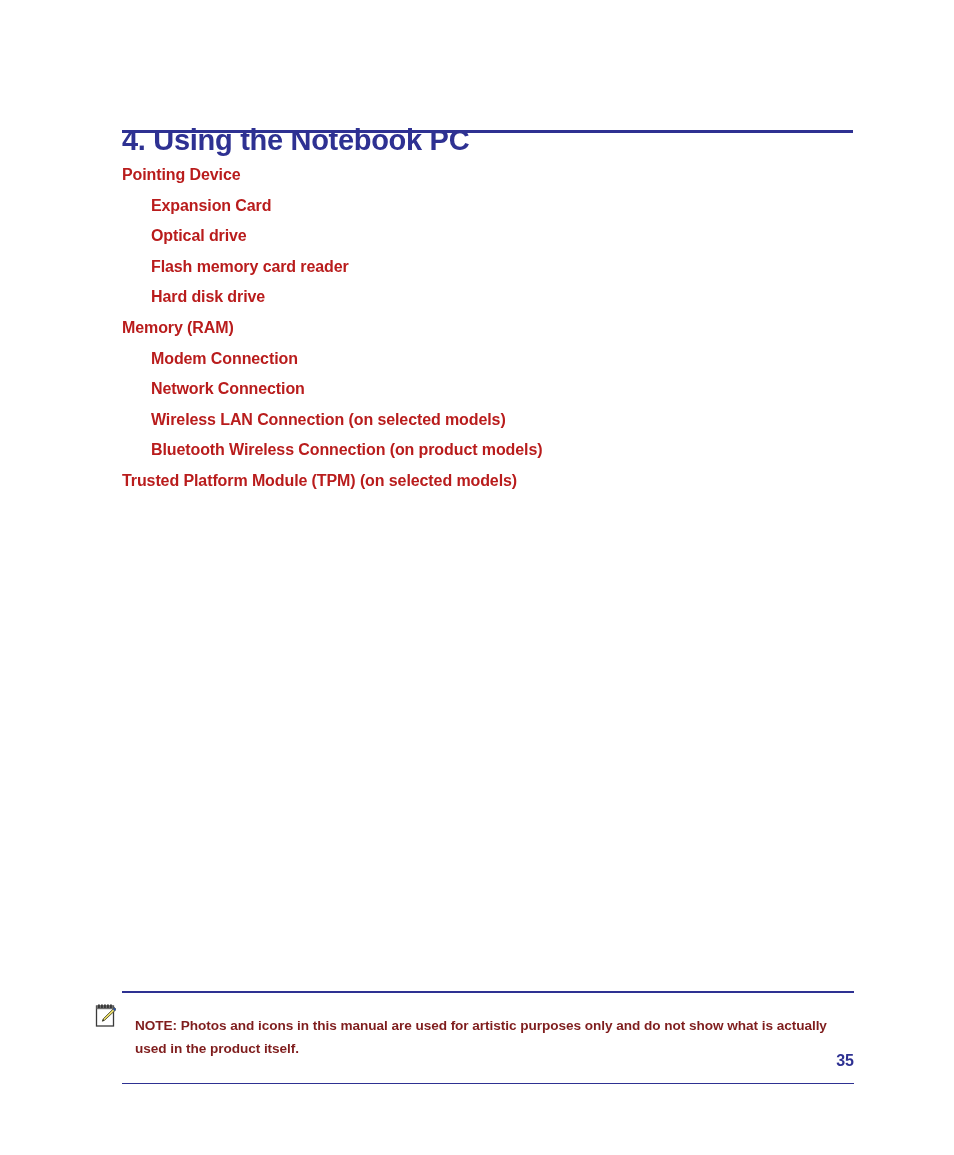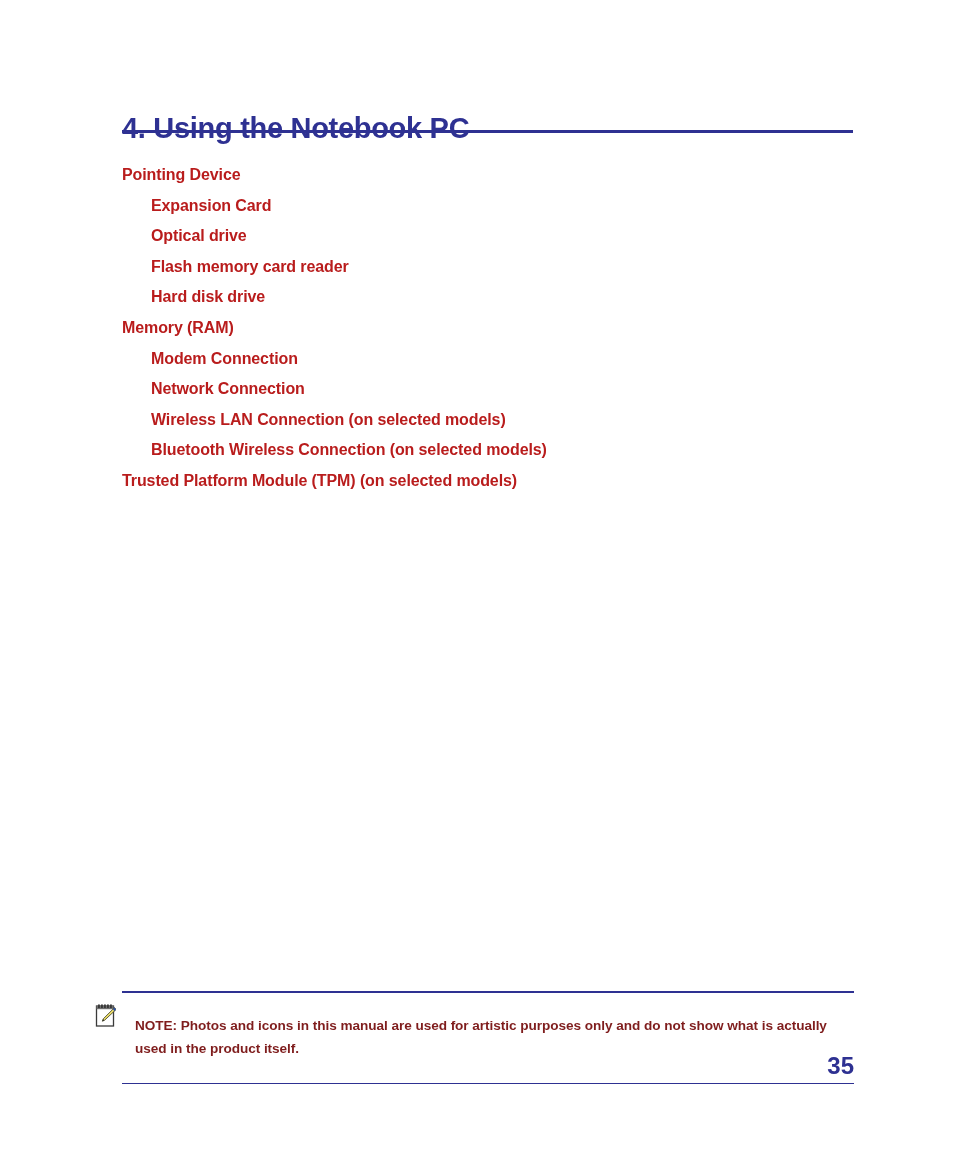--- a/index.html
+++ b/index.html
@@ -20,21 +20,21 @@
     width: 954px;
     height: 1155px;
     background: #ffffff;
     overflow: hidden;
   }
 
   
   .chapter-heading {
     position: absolute;
     left: 122px;
-    top: 91px;
+    top: 103px;
     width: 740px;
     font-size: 29px;
     font-weight: bold;
     letter-spacing: -0.3px;
     color: #2E3192;
     line-height: 36px;
     white-space: nowrap;
   }
   .chapter-rule {
     position: absolute;
@@ -99,21 +99,21 @@
     letter-spacing: -0.05px;
   }
 
   
   .page-number {
     position: absolute;
     left: 800px;
     top: 1052px;
     width: 54px;
     text-align: right;
-    font-size: 24px;
+    font-size: 16px;
     font-weight: bold;
     color: #2E3192;
   }
 </style>
 </head>
 <body>
 
 <div class="page">
 
   <h1 class="chapter-heading">4. Using the Notebook PC</h1>
@@ -123,21 +123,21 @@
   <div class="toc">
       <div class="toc-item level-1">Pointing Device</div>
       <div class="toc-item level-2">Expansion Card</div>
       <div class="toc-item level-2">Optical drive</div>
       <div class="toc-item level-2">Flash memory card reader</div>
       <div class="toc-item level-2">Hard disk drive</div>
       <div class="toc-item level-1">Memory (RAM)</div>
       <div class="toc-item level-2">Modem Connection</div>
       <div class="toc-item level-2">Network Connection</div>
       <div class="toc-item level-2">Wireless LAN Connection (on selected models)</div>
-      <div class="toc-item level-2">Bluetooth Wireless Connection (on selected models)</div>
+      <div class="toc-item level-2">Bluetooth Wireless Connection (on product models)</div>
       <div class="toc-item level-1">Trusted Platform Module (TPM) (on selected models)</div>
     </div>
 
   <div class="note-block">
     <div class="note-rule"></div>
     <div class="note-body">
       <span class="note-icon">
         <svg viewBox="0 0 21 23" width="21" height="23" xmlns="http://www.w3.org/2000/svg">
           <rect x="1.5" y="2" width="17" height="20" fill="#ffffff" stroke="#3a3a3a" stroke-width="1.3"></rect>
           <rect x="1.5" y="2" width="17" height="3.2" fill="#6f6f6f"></rect>

